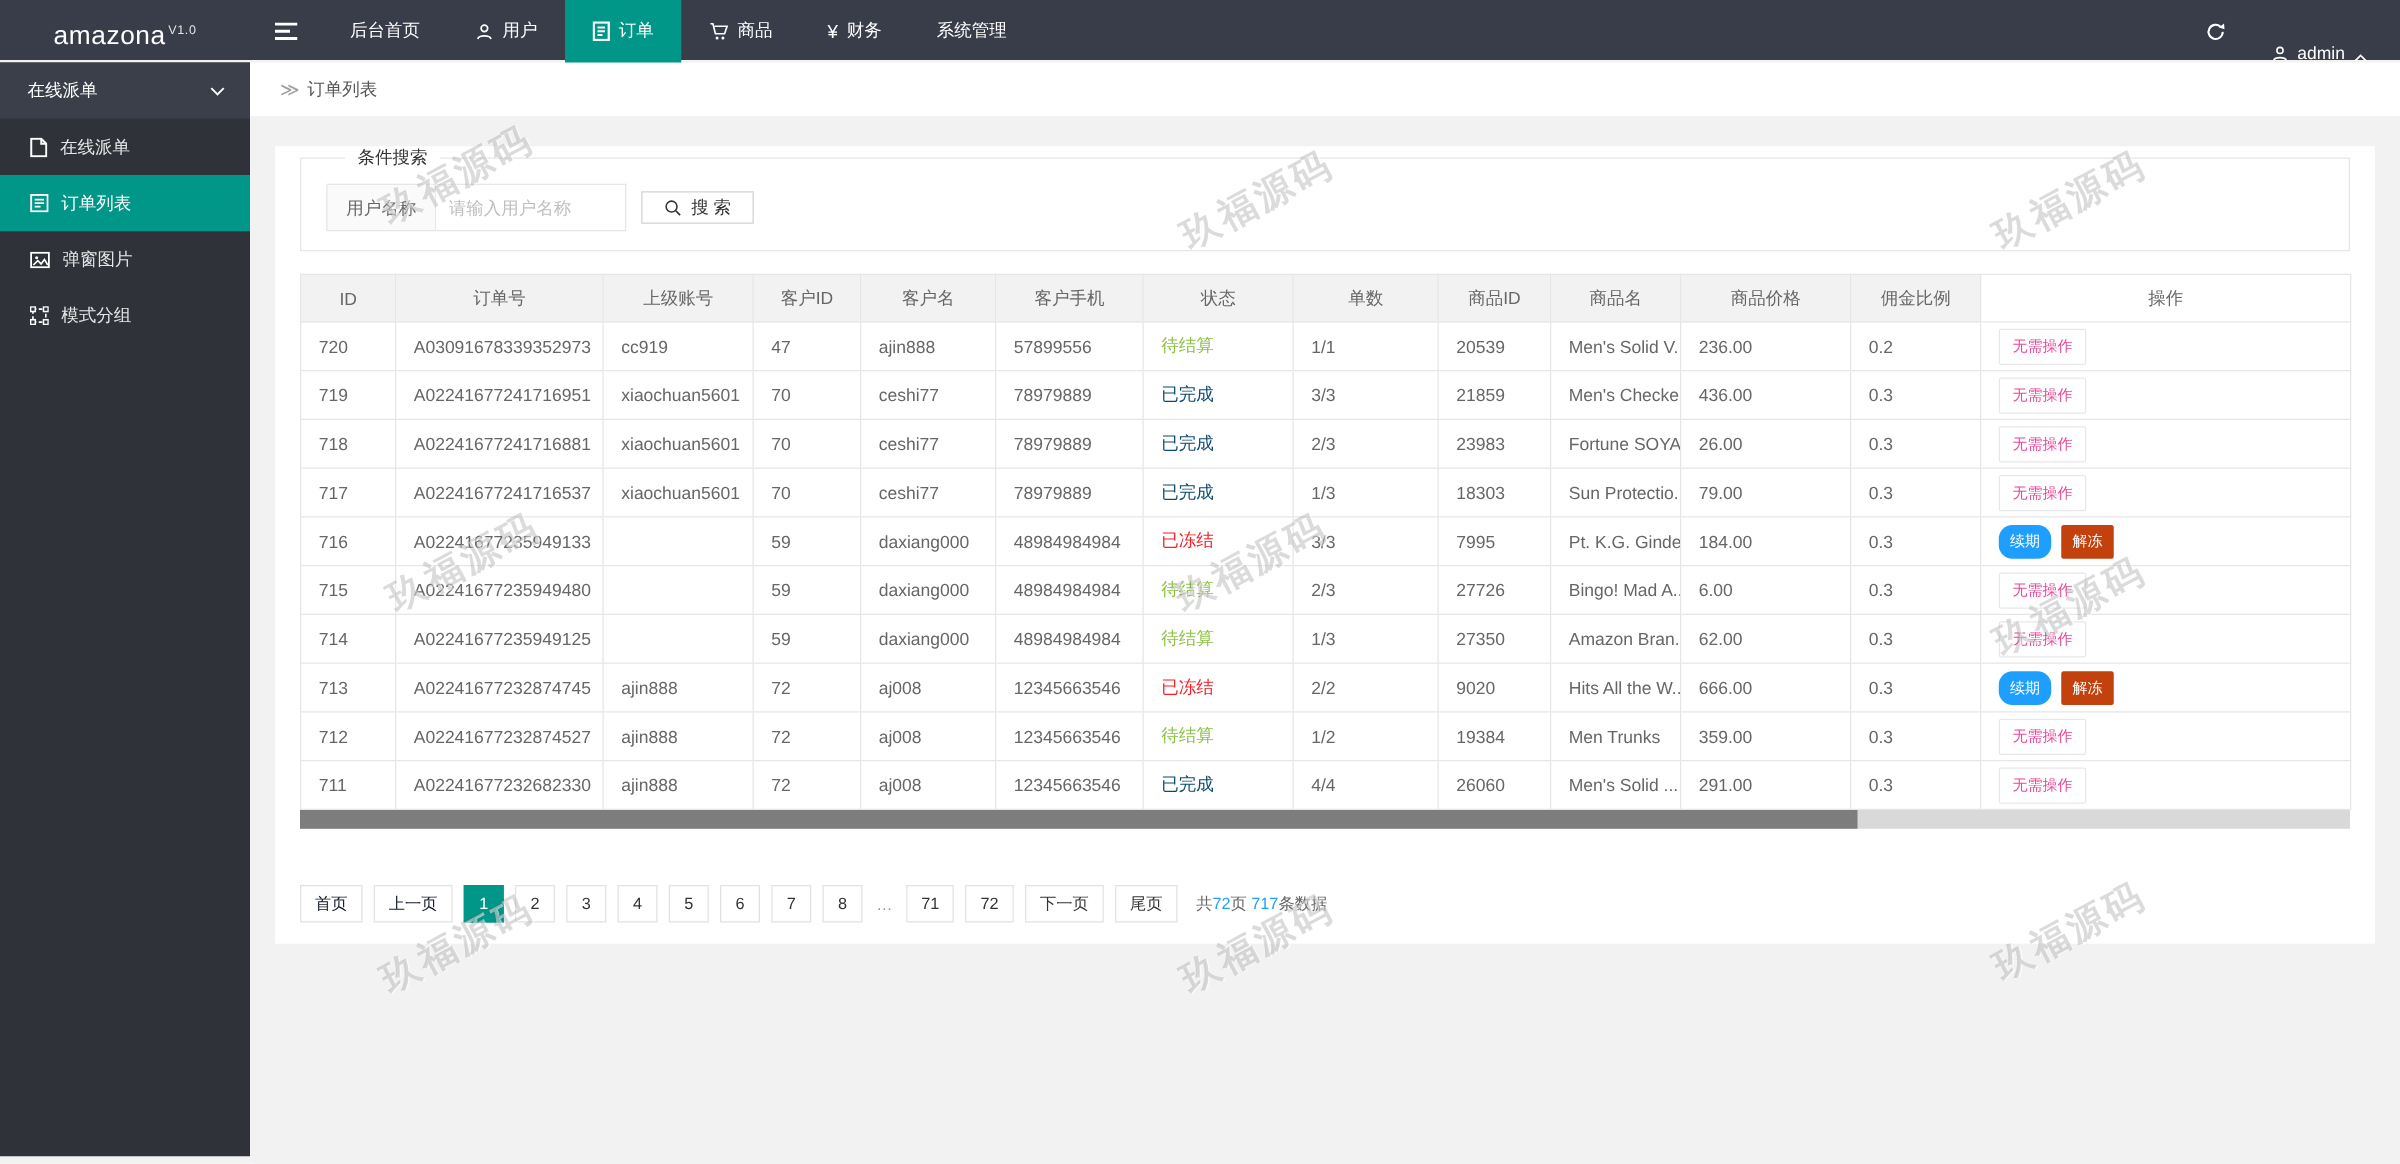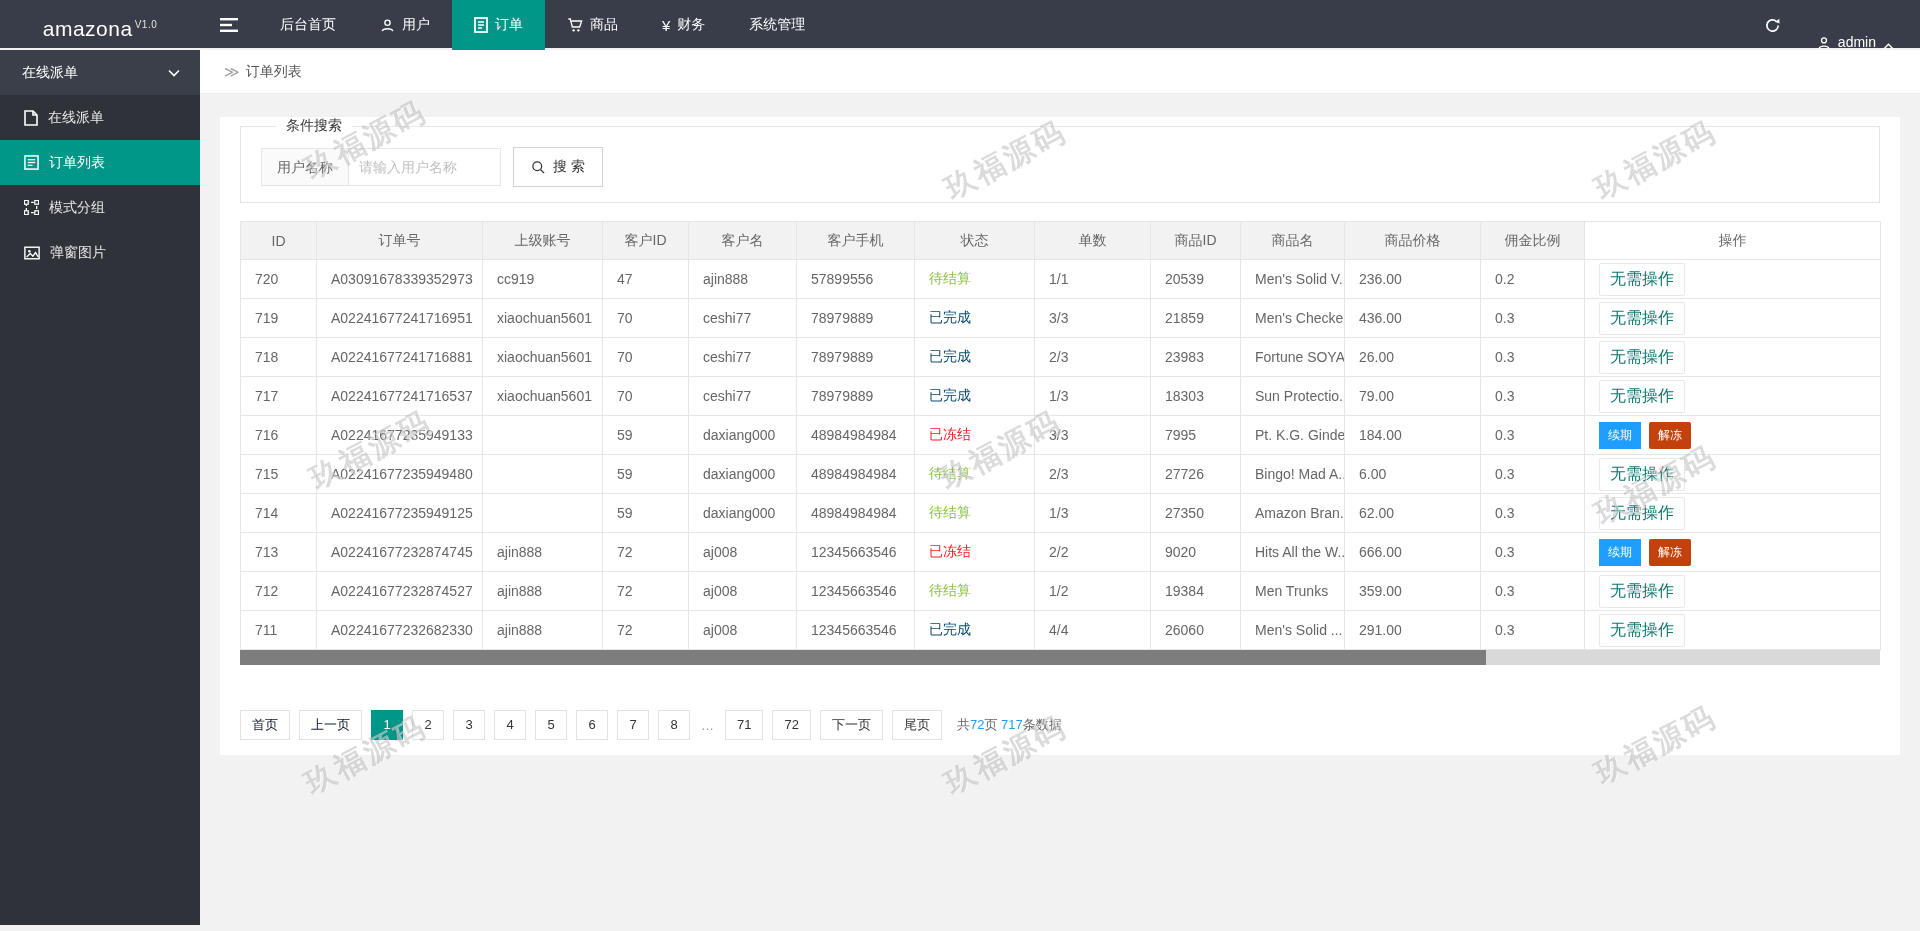--- a/index.html
+++ b/index.html
@@ -38,33 +38,33 @@
   .card { margin:23px 20px 0; height:638px; background:#fff; position:relative; }
 
   
   fieldset.search-box { margin:20px 20px 0; border:1px solid #e6e6e6; padding:12px 20px 15px; }
   fieldset.search-box legend { margin-left:15px; padding:0 10px; font-size:14px; color:#333; }
   .search-row { display:flex; align-items:center; }
   .input-group { display:flex; }
   .addon { height:38px; line-height:36px; padding:0 15px; background:#fafafa; border:1px solid #e6e6e6; color:#666; white-space:nowrap; }
   .search-input { height:38px; width:152px; border:1px solid #e6e6e6; border-left:none; padding:0 10px; font-size:14px; color:#666; outline:none; font-family:inherit; }
   .search-input::placeholder { color:#bfbfbf; }
-  .search-btn { margin-left:12px; height:40px; padding:0 17px; background:#fff; border:1px solid #d2d2d2; display:flex; align-items:center; gap:7px; font-size:14px; color:#333; cursor:pointer; font-family:inherit; }
+  .search-btn { margin-left:12px; height:26px; padding:0 17px; background:#fff; border:1px solid #d2d2d2; display:flex; align-items:center; gap:7px; font-size:14px; color:#333; cursor:pointer; font-family:inherit; }
 
   
   .table-wrap { margin:18px 20px 0; }
   table.orders { width:1640px; table-layout:fixed; border-collapse:collapse; font-size:14px; }
   table.orders th { height:38px; background:#f2f2f2; border:1px solid #e6e6e6; font-weight:normal; text-align:center; padding:0 14px; color:#666; }
   table.orders th.op-col { background:#fff; }
   table.orders td { height:39px; border:1px solid #e6e6e6; padding:0 14px; color:#666; white-space:nowrap; overflow:hidden; }
   .status-pending { color:#8CC346; }
   .status-done { color:#0c4a6e; }
   .status-frozen { color:#F81D22; }
-  .btn-disabled { display:inline-block; padding:5px 10px; border:1px solid #e8e8e8; background:#fff; color:#0f766e; font-size:16px; border-radius:2px; cursor:default; font-family:inherit; }
-  .btn-renew { display:inline-block; padding:5px 9px; background:#1E9FFF; color:#fff; border:none; font-size:12px; border-radius:0; margin-right:8px; cursor:pointer; font-family:inherit; }
+  .btn-disabled { display:inline-block; padding:5px 10px; border:1px solid #e8e8e8; background:#fff; color:#ec4899; font-size:12px; border-radius:2px; cursor:default; font-family:inherit; }
+  .btn-renew { display:inline-block; padding:5px 9px; background:#1E9FFF; color:#fff; border:none; font-size:12px; border-radius:11px; margin-right:8px; cursor:pointer; font-family:inherit; }
   .btn-unfreeze { display:inline-block; padding:5px 9px; background:#c2410c; color:#fff; border:none; font-size:12px; border-radius:2px; cursor:pointer; font-family:inherit; }
 
   
   .hscroll { margin:0 20px; height:15px; background:#d9d9d9; cursor:pointer; }
   .hscroll-thumb { width:76%; height:15px; background:#7d7d7d; }
 
   
   .pager { margin:45px 20px 0; display:flex; align-items:center; font-size:13px; }
   .page-btn { min-width:32px; height:30px; line-height:28px; padding:0 11px; margin-right:9px; border:1px solid #e2e2e2; background:#fff; color:#333; text-align:center; cursor:pointer; font-family:inherit; font-size:13px; }
   .page-btn.disabled { color:#0f172a; cursor:default; }
@@ -164,38 +164,38 @@
     <span>在线派单</span>
   </div>
   <div class="side-item active">
     <svg class="icon-svg" width="15" height="15" viewBox="0 0 16 16">
         <rect x="1" y="1" width="14" height="14" fill="none" stroke="#fff" stroke-width="1.6"></rect>
         <line x1="4" y1="5" x2="12" y2="5" stroke="#fff" stroke-width="1.4"></line>
         <line x1="4" y1="8" x2="12" y2="8" stroke="#fff" stroke-width="1.4"></line>
         <line x1="4" y1="11" x2="9" y2="11" stroke="#fff" stroke-width="1.4"></line>
       </svg>
     <span>订单列表</span>
+  </div>
+  <div class="side-item">
+    <svg class="icon-svg" width="16" height="14" viewBox="0 0 18 15">
+        <rect x="1" y="1" width="16" height="13" fill="none" stroke="#fff" stroke-width="1.6"></rect>
+        <circle cx="6" cy="5.5" r="1.4" fill="#fff"></circle>
+        <path d="M3 12l4-4 3 3 3-4 3 5" fill="none" stroke="#fff" stroke-width="1.5"></path>
+      </svg>
+    <span>弹窗图片</span>
   </div>
   <div class="side-item">
     <svg class="icon-svg" width="15" height="15" viewBox="0 0 16 16">
         <rect x="2.5" y="2.5" width="11" height="11" fill="none" stroke="#fff" stroke-width="1.4" stroke-dasharray="3 2"></rect>
         <rect x="0.5" y="0.5" width="4" height="4" fill="#2F3238" stroke="#fff" stroke-width="1.3"></rect>
         <rect x="11.5" y="0.5" width="4" height="4" fill="#2F3238" stroke="#fff" stroke-width="1.3"></rect>
         <rect x="0.5" y="11.5" width="4" height="4" fill="#2F3238" stroke="#fff" stroke-width="1.3"></rect>
         <rect x="11.5" y="11.5" width="4" height="4" fill="#2F3238" stroke="#fff" stroke-width="1.3"></rect>
       </svg>
     <span>模式分组</span>
-  </div>
-  <div class="side-item">
-    <svg class="icon-svg" width="16" height="14" viewBox="0 0 18 15">
-        <rect x="1" y="1" width="16" height="13" fill="none" stroke="#fff" stroke-width="1.6"></rect>
-        <circle cx="6" cy="5.5" r="1.4" fill="#fff"></circle>
-        <path d="M3 12l4-4 3 3 3-4 3 5" fill="none" stroke="#fff" stroke-width="1.5"></path>
-      </svg>
-    <span>弹窗图片</span>
   </div>
 </div>
 
 <div class="main">
   <div class="breadcrumb">
     <span class="crumb-sep">≫</span>
     <span>订单列表</span>
   </div>
 
   <div class="card">

